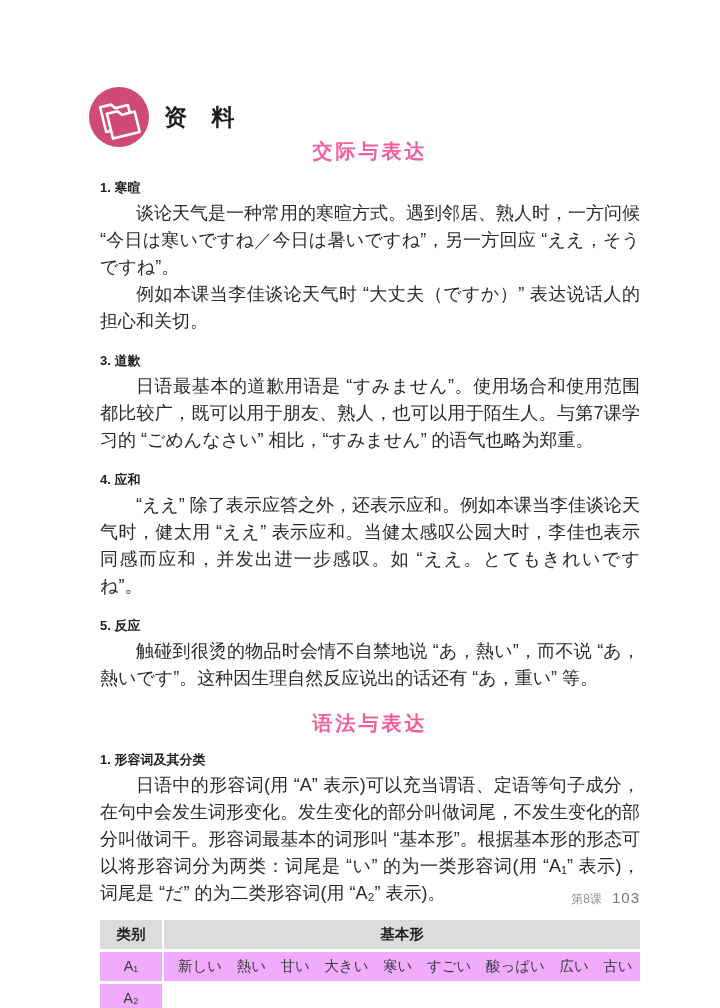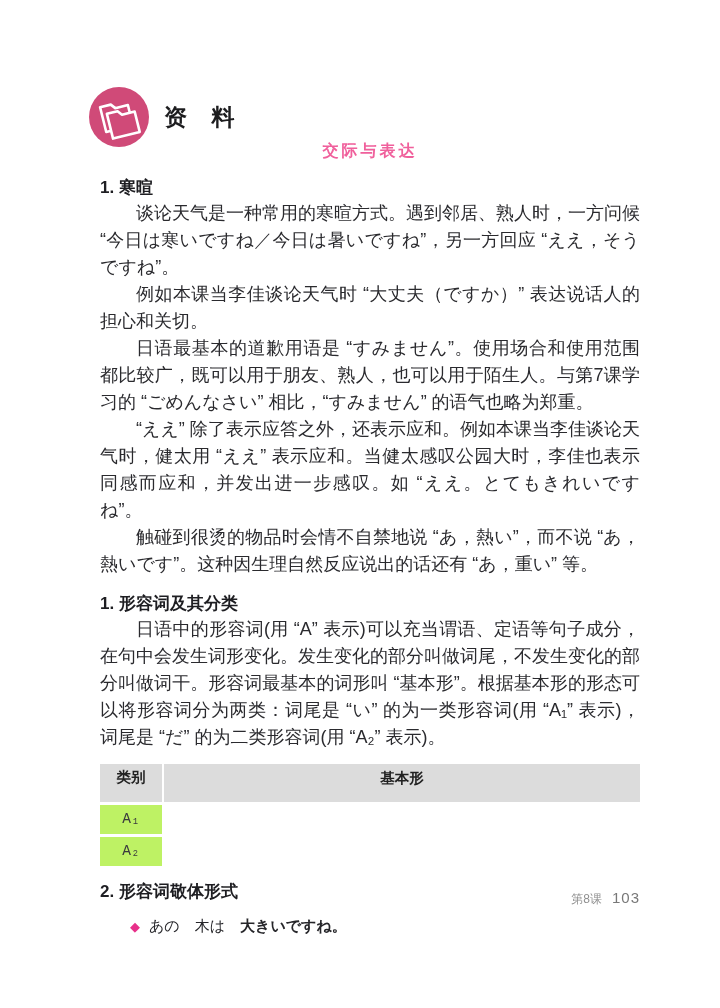--- a/index.html
+++ b/index.html
@@ -9,35 +9,35 @@
     color:#26262a; overflow:hidden;
   }
   
   .res-header { position:absolute; top:86px; left:88px; display:flex; align-items:center; }
   .res-icon { width:62px; height:62px; flex:0 0 auto; }
   .res-title { font-size:23px; font-weight:700; letter-spacing:9px; margin-left:14px; color:#1c1c1e; }
 
   
   .body-col { position:absolute; top:140px; left:100px; width:540px; }
 
-  .pink-head { text-align:center; color:#f0609c; font-weight:700; font-size:16px;
+  .pink-head { text-align:center; color:#f0609c; font-weight:700; font-size:20px;
     letter-spacing:3px; line-height:22px; margin:0; }
   .pink-head.second { margin-top:20px; }
 
-  .sec-head { font-size:17px; font-weight:700; line-height:25px; margin:13px 0 0 0; color:#1e1e22; }
+  .sec-head { font-size:13px; font-weight:700; line-height:25px; margin:13px 0 0 0; color:#1e1e22; }
   .sec-body { font-size:18px; line-height:27px; margin:0; text-indent:2em; text-align:justify; color:#2a2a2e; }
 
   
   .tbl { margin-top:13px; font-size:14.5px; }
   .t-row { display:flex; margin-bottom:3px; line-height:23px; }
-  .t-c1 { width:62px; flex:0 0 auto; text-align:center; padding:3px 0; margin-right:2px;font-family:Liberation Mono, monospace; }
-  .t-c2 { flex:1; padding:3px 0 12px 14px; }
+  .t-c1 { width:62px; flex:0 0 auto; text-align:center; padding:3px 0; margin-right:2px; }
+  .t-c2 { flex:1; padding:3px 0 3px 14px; }
   .t-head .t-c1, .t-head .t-c2 { background:#dcdcdc; font-weight:700; color:#222; }
   .t-head .t-c2 { text-align:center; padding-left:0; }
-  .t-data .t-c1, .t-data .t-c2 { background:#bef264; color:#3a3a3e; }
+  .t-data .t-c1, .t-data .t-c2 { background:#f0abfc; color:#3a3a3e; }
 
   
   .examples { display:flex; gap:30px; margin:9px 0 0 30px; font-size:15px; line-height:26px; align-items:baseline; flex-wrap:wrap; }
   .example { white-space:nowrap; }
   .diamond { color:#e8308a; font-size:13px; margin-right:9px; }
   .ex-bold { font-weight:700; }
 
   .footer { position:absolute; right:80px; bottom:100px; color:#8f8f8f; font-size:12px; }
   .footer .pageno { font-size:15px; color:#787878; margin-left:10px; letter-spacing:1px; }
 </style>
@@ -57,37 +57,42 @@
 
   <div class="body-col">
 
     <div class="pink-head">交际与表达</div>
 
     <div class="sec-head"><span>1.</span> <span>寒暄</span></div>
     <p class="sec-body">谈论天气是一种常用的寒暄方式。遇到邻居、熟人时，一方问候 “今日は寒いですね／今日は暑いですね”，另一方回应 “ええ，そうですね”。</p>
 
     <p class="sec-body">例如本课当李佳谈论天气时 “大丈夫（ですか）” 表达说话人的担心和关切。</p>
 
+    <div class="sec-head"><span>3.</span> <span>道歉</span></div>
     <p class="sec-body">日语最基本的道歉用语是 “すみません”。使用场合和使用范围都比较广，既可以用于朋友、熟人，也可以用于陌生人。与第7课学习的 “ごめんなさい” 相比，“すみません” 的语气也略为郑重。</p>
 
+    <div class="sec-head"><span>4.</span> <span>应和</span></div>
     <p class="sec-body">“ええ” 除了表示应答之外，还表示应和。例如本课当李佳谈论天气时，健太用 “ええ” 表示应和。当健太感叹公园大时，李佳也表示同感而应和，并发出进一步感叹。如 “ええ。とてもきれいですね”。</p>
 
+    <div class="sec-head"><span>5.</span> <span>反应</span></div>
     <p class="sec-body">触碰到很烫的物品时会情不自禁地说 “あ，熱い”，而不说 “あ，熱いです”。这种因生理自然反应说出的话还有 “あ，重い” 等。</p>
 
+    <div class="pink-head second">语法与表达</div>
 
     <div class="sec-head"><span>1.</span> <span>形容词及其分类</span></div>
     <p class="sec-body">日语中的形容词(用 “A” 表示)可以充当谓语、定语等句子成分，在句中会发生词形变化。发生变化的部分叫做词尾，不发生变化的部分叫做词干。形容词最基本的词形叫 “基本形”。根据基本形的形态可以将形容词分为两类：词尾是 “い” 的为一类形容词(用 “A₁” 表示)，词尾是 “だ” 的为二类形容词(用 “A₂” 表示)。</p>
 
     <div class="tbl">
       <div class="t-row t-head">
         <div class="t-c1">类别</div>
         <div class="t-c2">基本形</div>
       </div>
       <div class="t-row t-data">
         <div class="t-c1">A₁</div>
+        <div class="t-c2">新しい　熱い　甘い　大きい　寒い　すごい　酸っぱい　広い　古い</div>
       </div>
       <div class="t-row t-data">
         <div class="t-c1">A₂</div>
       </div>
     </div>
 
     <div class="sec-head"><span>2.</span> <span>形容词敬体形式</span></div>
 
     <div class="examples">
       <div class="example">

